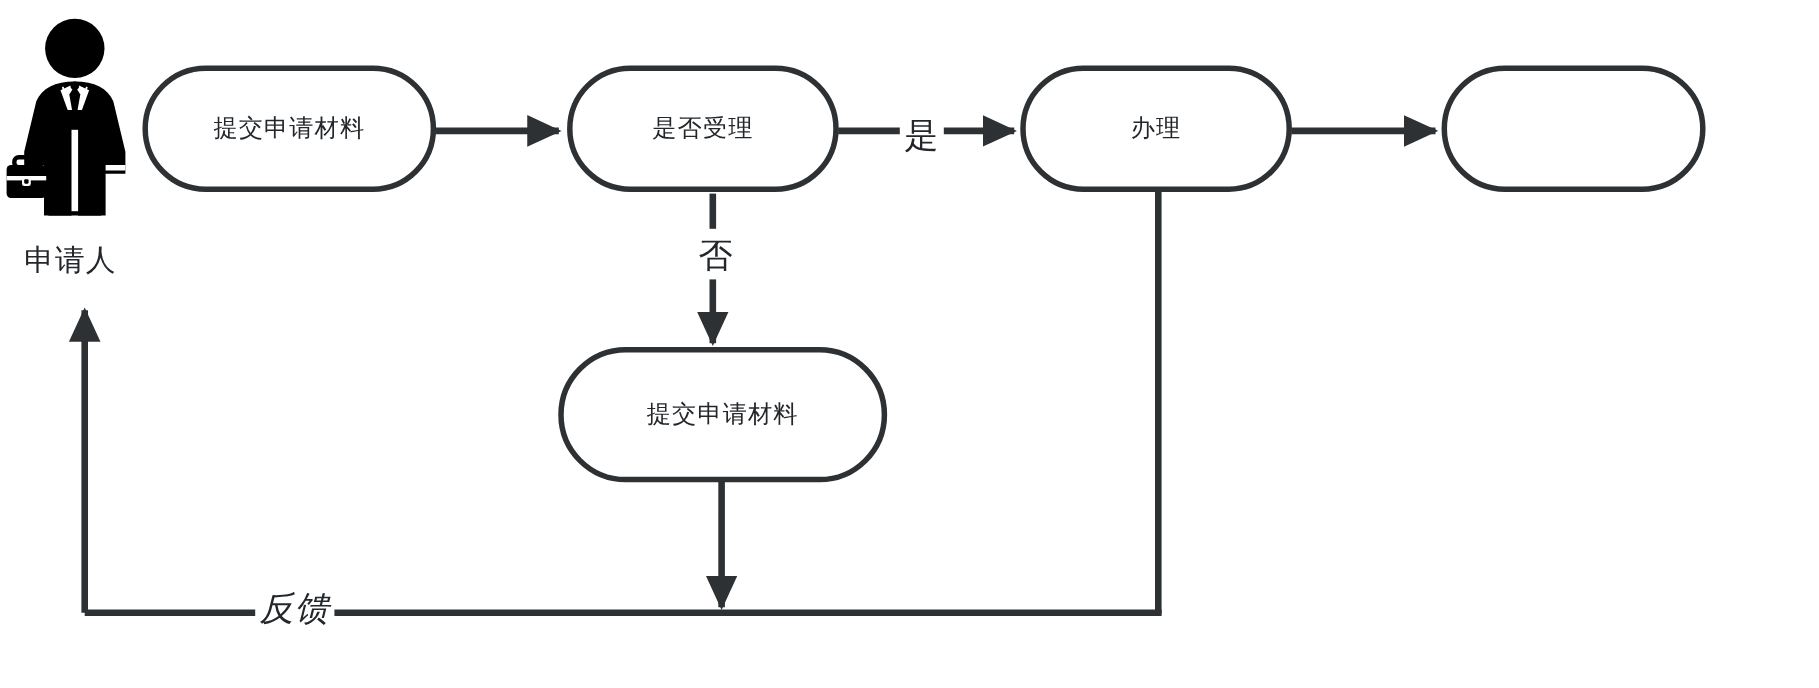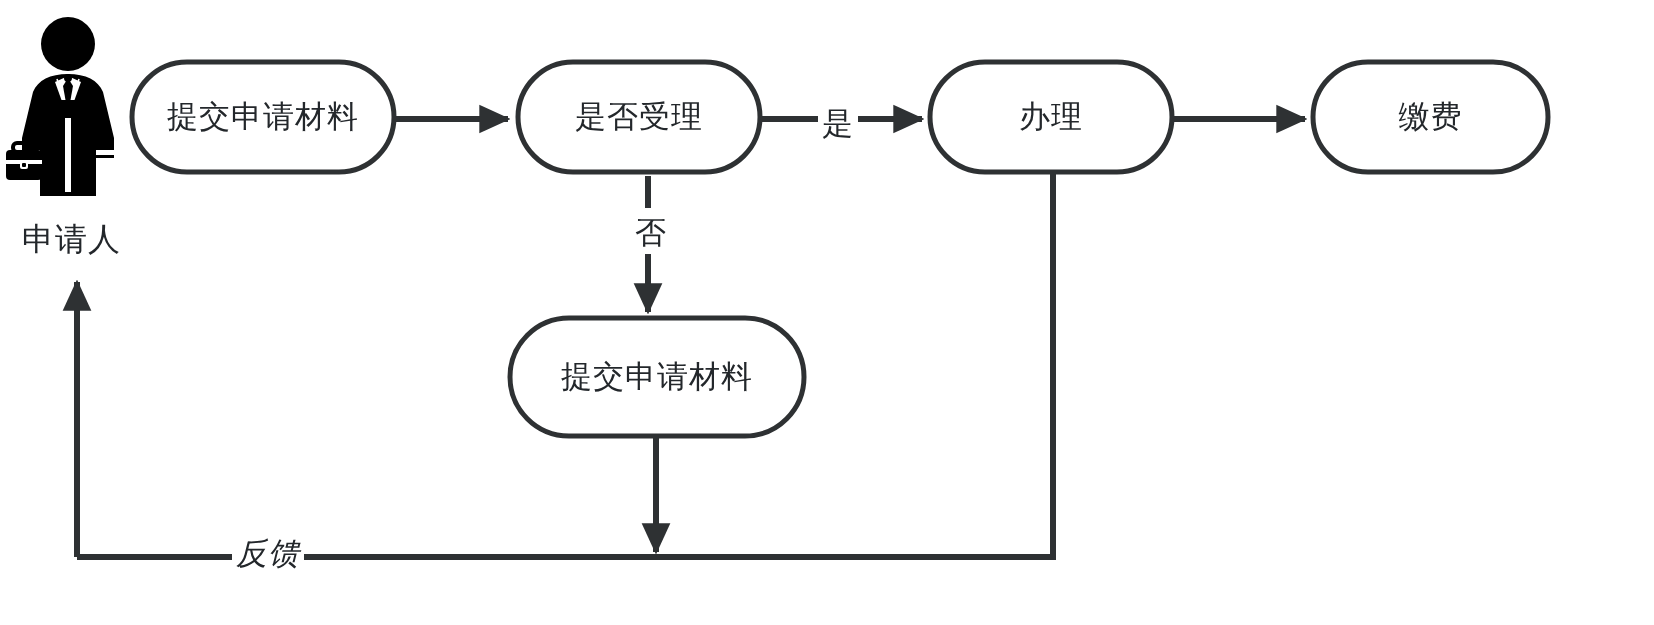--- a/index.html
+++ b/index.html
@@ -23,38 +23,38 @@
     top: 0;
     width: 1654px;
     height: 625px;
   }
   .node-label {
     position: absolute;
     display: flex;
     align-items: center;
     justify-content: center;
     color: #23272b;
-    font-size: 31px;
+    font-size: 22px;
     letter-spacing: 1px;
     white-space: nowrap;
     pointer-events: none;
   }
   .edge-label {
     position: absolute;
     color: #23272b;
     font-size: 31px;
     letter-spacing: 1px;
     white-space: nowrap;
     background: #ffffff;
     padding: 0 4px;
   }
   .actor-label {
     position: absolute;
     color: #23272b;
-    font-size: 32px;
+    font-size: 27px;
     letter-spacing: 1px;
     white-space: nowrap;
   }
 </style>
 </head>
 <body>
 
 <div id="canvas">
 
   <svg class="layer" viewBox="0 0 1654 625" xmlns="http://www.w3.org/2000/svg">
@@ -130,20 +130,19 @@
     <line x1="1053" y1="170" x2="1053" y2="558" stroke="#2e3133" stroke-width="6"></line>
 
     <line x1="1056" y1="557" x2="77" y2="557" stroke="#2e3133" stroke-width="6"></line>
 
     <line x1="77" y1="557" x2="77" y2="282" stroke="#2e3133" stroke-width="6" marker-end="url(#arrow)"></line>
   </svg>
 
   <div class="node-label" style="left:132px; top:62px; width:262px; height:110px;">提交申请材料</div>
   <div class="node-label" style="left:930px; top:62px; width:242px; height:110px;">办理</div>
   <div class="node-label" style="left:518px; top:62px; width:242px; height:110px;">是否受理</div>
-  <div class="node-label" style="left:1313px; top:62px; width:235px; height:110px;">缴费</div>
   <div class="node-label" style="left:510px; top:318px; width:294px; height:118px;">提交申请材料</div>
 
   <div class="edge-label" style="left:818px; top:103px;">是</div>
   <div class="edge-label" style="left:631px; top:212px;">否</div>
   <div class="edge-label" style="left:232px; top:533px;font-style:italic;">反馈</div>
 
 </div>
 
 </body></html>

